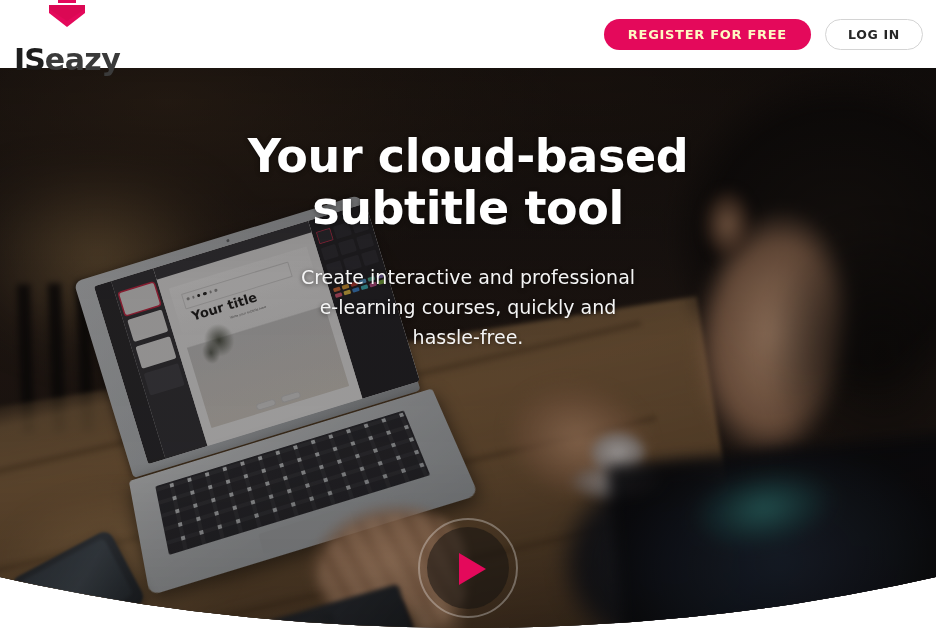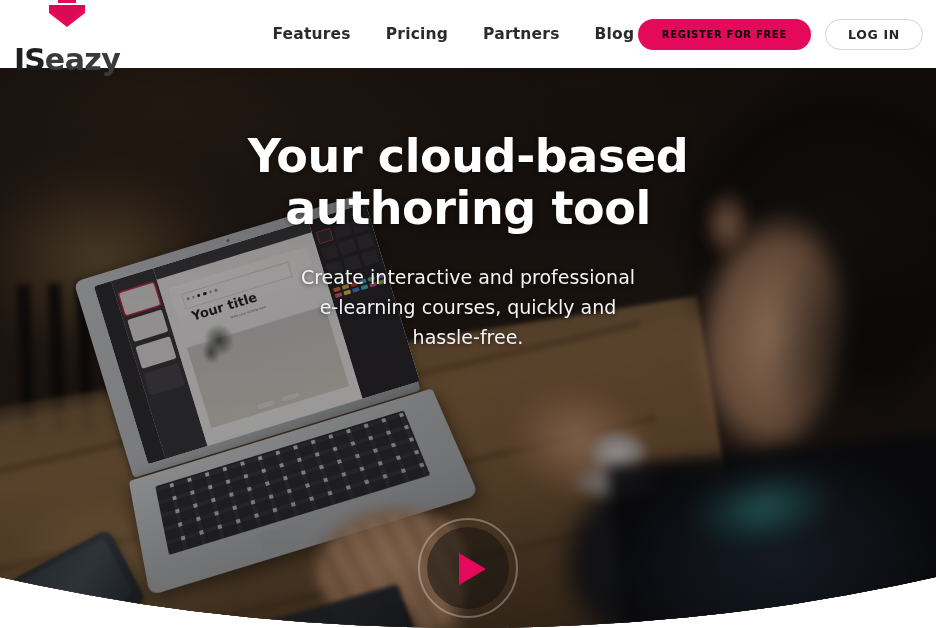--- a/index.html
+++ b/index.html
@@ -65,26 +65,26 @@
 
   #header-actions{
     display:flex;
     align-items:center;
     gap:14px;
     margin-left:auto;
     margin-right:13px;
   }
   #btn-register{
     background:#E4095B;
-    color:#000000;
+    color:#fef9c3;
     border:none;
     border-radius:19px;
     height:31px;
     padding:0 24px;
-    font-size:10px;
+    font-size:13px;
     font-weight:bold;
     letter-spacing:0.7px;
     cursor:pointer;
     white-space:nowrap;
     font-family:"DejaVu Sans", sans-serif;
     display:flex; align-items:center; justify-content:center;
   }
   #btn-login{
     background:#ffffff;
     color:#262626;
@@ -531,26 +531,20 @@
         <path d="M4 12 h36 v8 l-18 14 l-18 -14 z" fill="#E4095B"></path>
         <path d="M4 12 h36 v4 l-18 12 l-18 -12 z" fill="#D4074F" opacity="0.55"></path>
       </svg>
     </span>
     <span id="brand-wordmark">
       <span class="wm-is">IS</span>
         <span class="wm-eazy">eazy</span>
     </span>
   </a>
 
-  <nav id="primary-nav">
-    <a class="nav-link" href="#">Features</a>
-    <a class="nav-link" href="#">Pricing</a>
-    <a class="nav-link" href="#">Partners</a>
-    <a class="nav-link" href="#">Blog</a>
-  </nav>
 
   <div id="header-actions">
     <button id="btn-register">REGISTER FOR FREE</button>
     <button id="btn-login">LOG IN</button>
   </div>
 </div>
 
 <div id="hero">
 
   <div id="hero-photo">
@@ -647,21 +641,21 @@
 
     <div class="ph" id="ph-notebook"></div>
     <div class="ph" id="ph-pen"></div>
     <div class="ph" id="ph-phone"></div>
     <div class="ph" id="ph-phone-screen"></div>
   </div>
 
   <div id="hero-scrim"></div>
 
   <div id="hero-copy">
-    <h1 id="hero-title">Your cloud-based authoring tool</h1>
+    <h1 id="hero-title">Your cloud-based subtitle tool</h1>
     <p id="hero-subtitle">Create interactive and professional e-learning courses, quickly and hassle-free.</p>
   </div>
 
   <button id="play-button">
     <span id="play-ring"></span>
     <span id="play-disc"></span>
     <span id="play-tri"></span>
   </button>
 </div>
 

